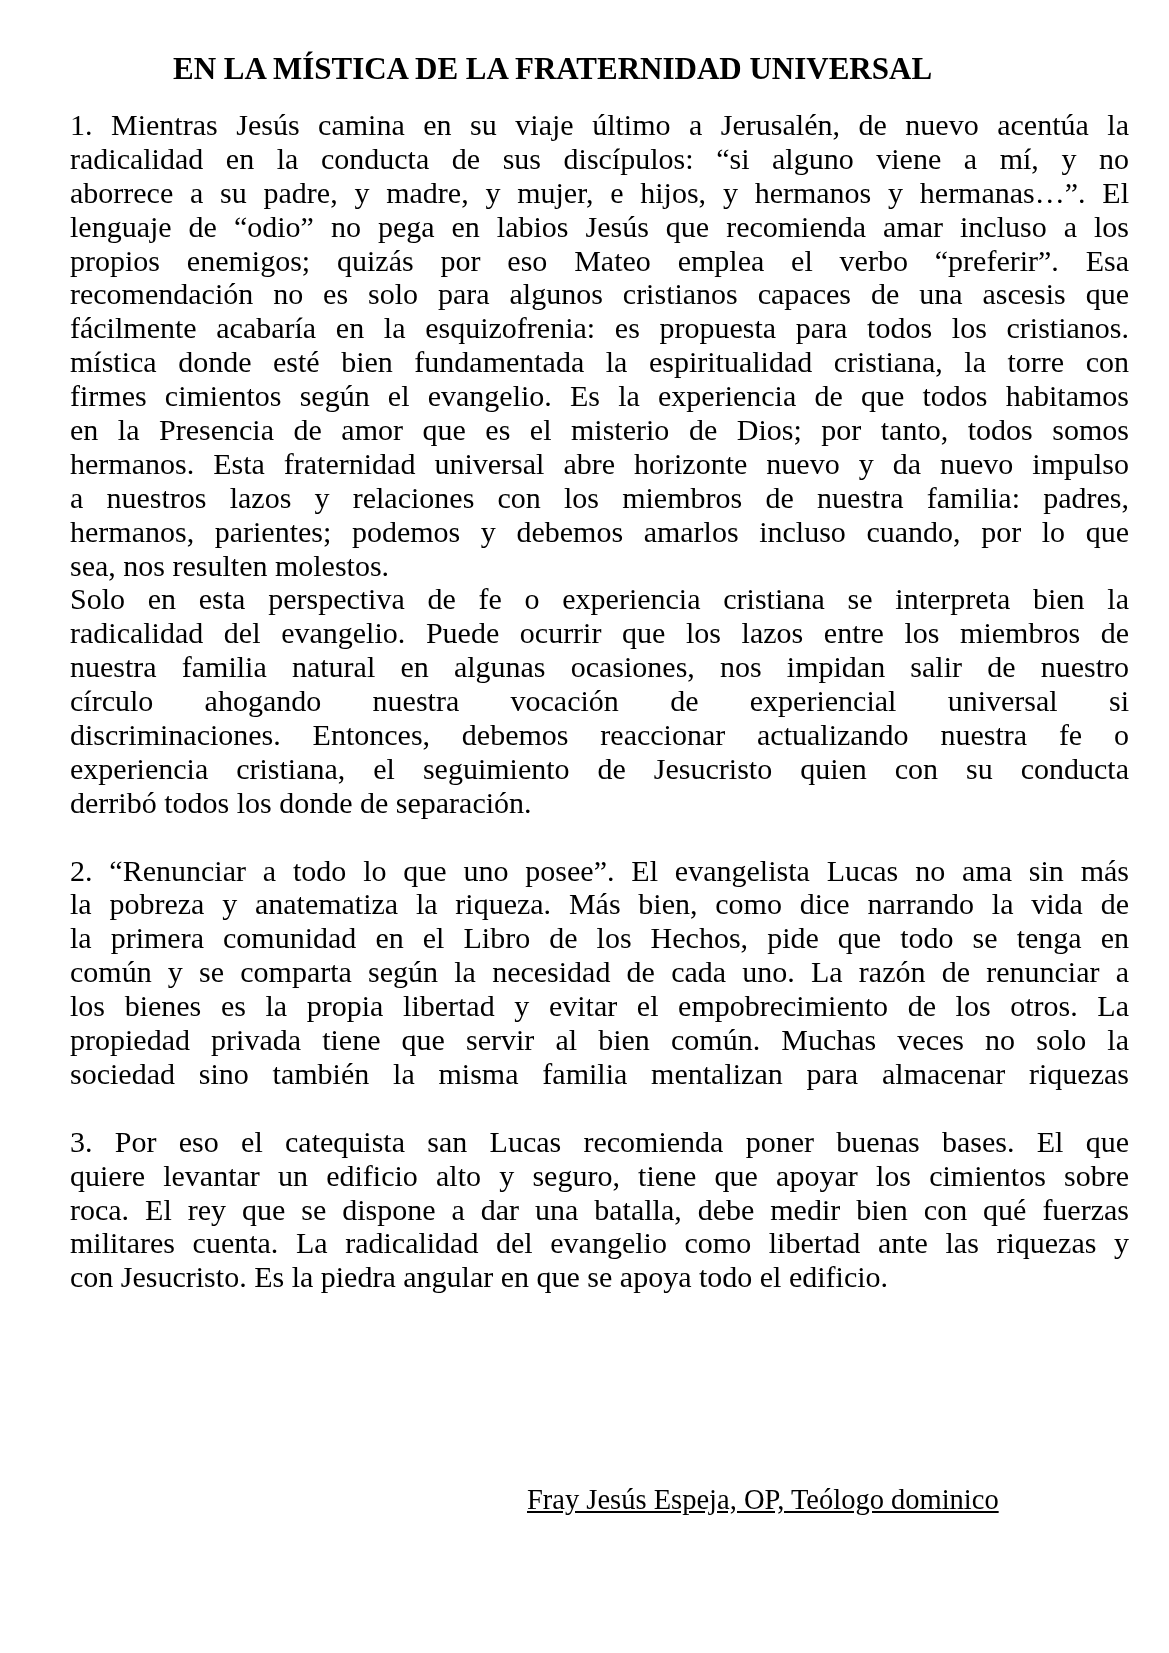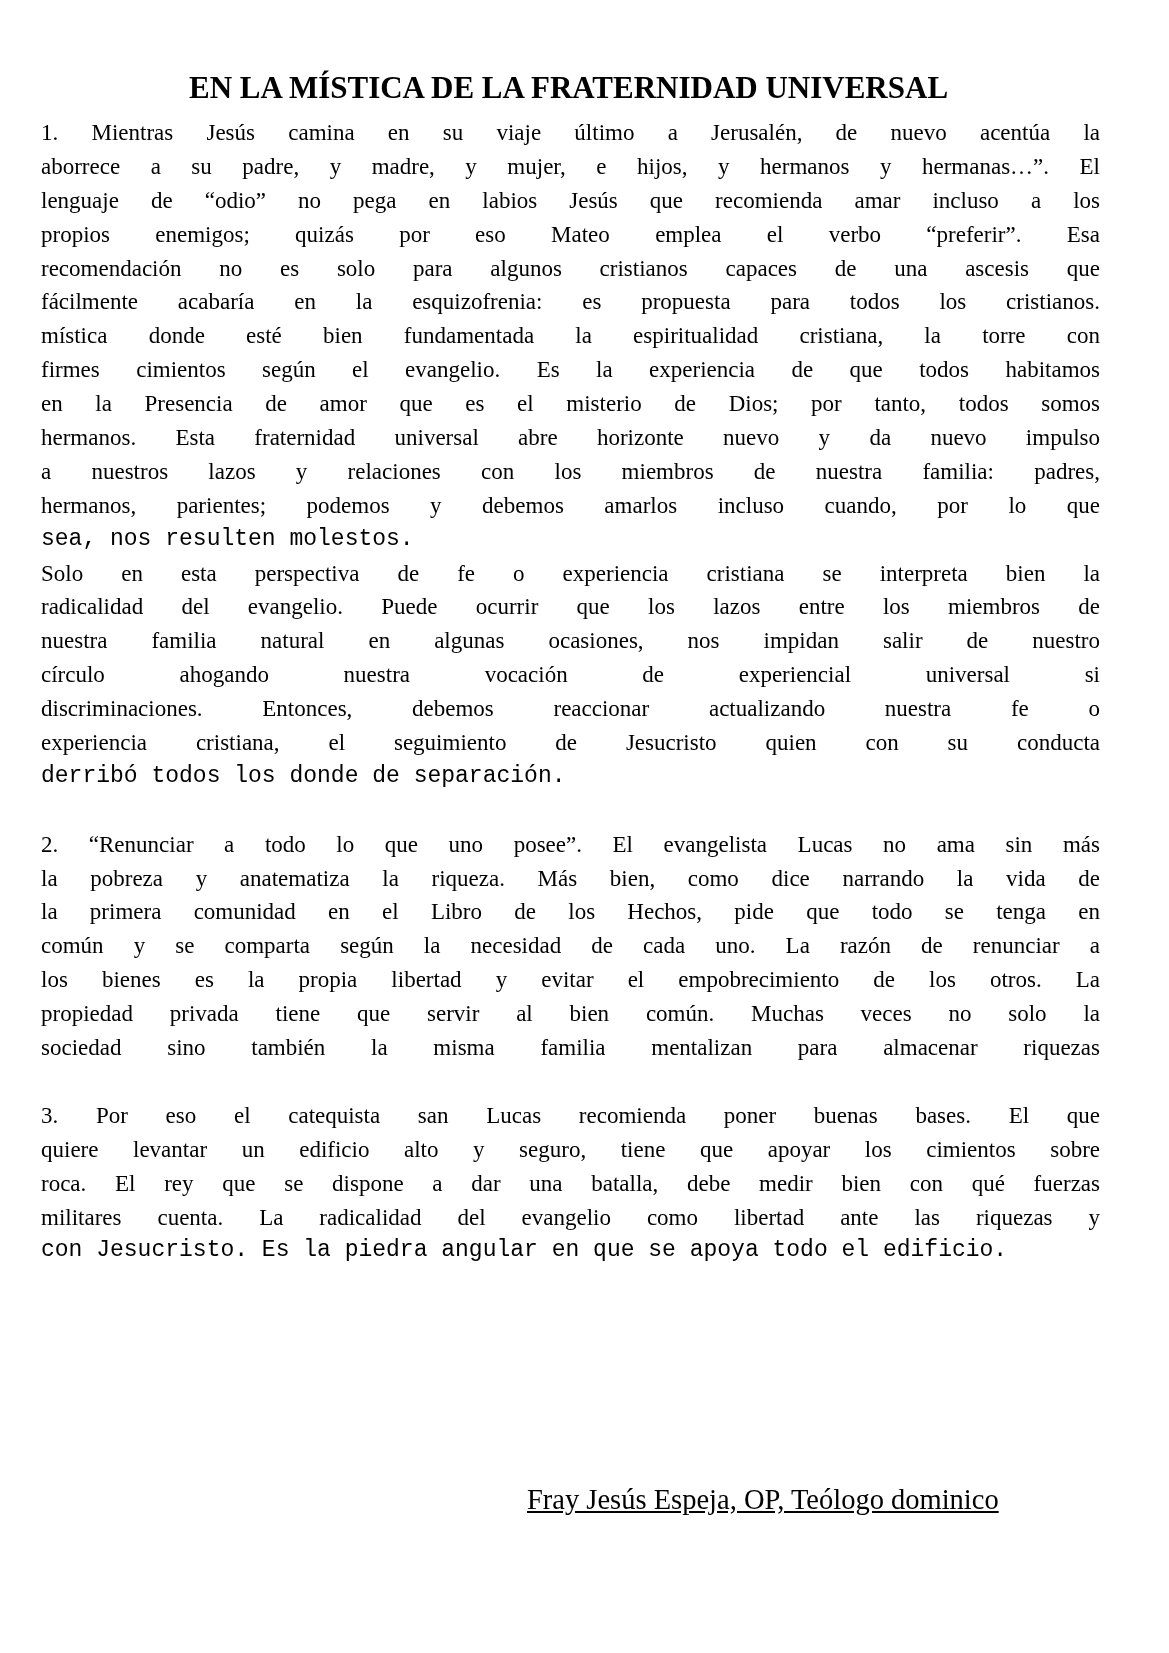--- a/index.html
+++ b/index.html
@@ -19,50 +19,47 @@
       position: absolute;
       left: 0;
       top: 0;
       width: 1169px;
       height: 1653px;
       background: #ffffff;
     }
     .title {
       position: absolute;
       left: 173px;
-      top: 68px;
+      top: 49px;
       width: 900px;
       font-family: "Liberation Serif", "DejaVu Serif", serif;
       font-weight: bold;
       font-size: 31px;
       line-height: 40px;
       white-space: nowrap;
       letter-spacing: 0px;
-      margin-left: 16px;
     }
     .body-text {
       position: absolute;
-      left: 41px;
+      left: 70px;
       top: 108px;
       width: 1059px;
-      font-size: 23px;
+      font-size: 30px;
       line-height: 33.9px;
-      margin-top: 8px;
     }
     .line {
       display: block;
       text-align: justify;
       text-align-last: justify;
       white-space: nowrap;
       height: 33.9px;
       overflow: visible;
     }
     .line.last {
       text-align-last: left;
-      font-family: Liberation Mono, monospace;
     }
     .line.blank {
       height: 33.9px;
     }
     .signature {
       position: absolute;
       left: 527px;
       top: 1483px;
       font-size: 28.5px;
       line-height: 34px;
@@ -74,20 +71,21 @@
 <body>
 
 <div class="page">
 
   <div class="title">EN LA MÍSTICA DE LA FRATERNIDAD UNIVERSAL</div>
 
   <div class="body-text">
 
     <div>
       <span class="line">1. Mientras Jesús camina en su viaje último a Jerusalén, de nuevo acentúa la</span>
+      <span class="line">radicalidad en la conducta de sus discípulos: “si alguno viene a mí, y no</span>
       <span class="line">aborrece a su padre, y madre, y mujer, e hijos, y hermanos y hermanas…”. El</span>
       <span class="line">lenguaje de “odio” no pega en labios Jesús que recomienda amar incluso a los</span>
       <span class="line">propios enemigos; quizás por eso Mateo emplea el verbo “preferir”. Esa</span>
       <span class="line">recomendación no es solo para algunos cristianos capaces de una ascesis que</span>
       <span class="line">fácilmente acabaría en la esquizofrenia: es propuesta para todos los cristianos.</span>
       <span class="line">mística donde esté bien fundamentada la espiritualidad cristiana, la torre con</span>
       <span class="line">firmes cimientos según el evangelio.  Es la experiencia de que todos habitamos</span>
       <span class="line">en la Presencia de amor que es el misterio de Dios; por tanto, todos somos</span>
       <span class="line">hermanos. Esta fraternidad universal abre horizonte nuevo y da nuevo impulso</span>
       <span class="line">a nuestros lazos y relaciones con los miembros de nuestra familia: padres,</span>

